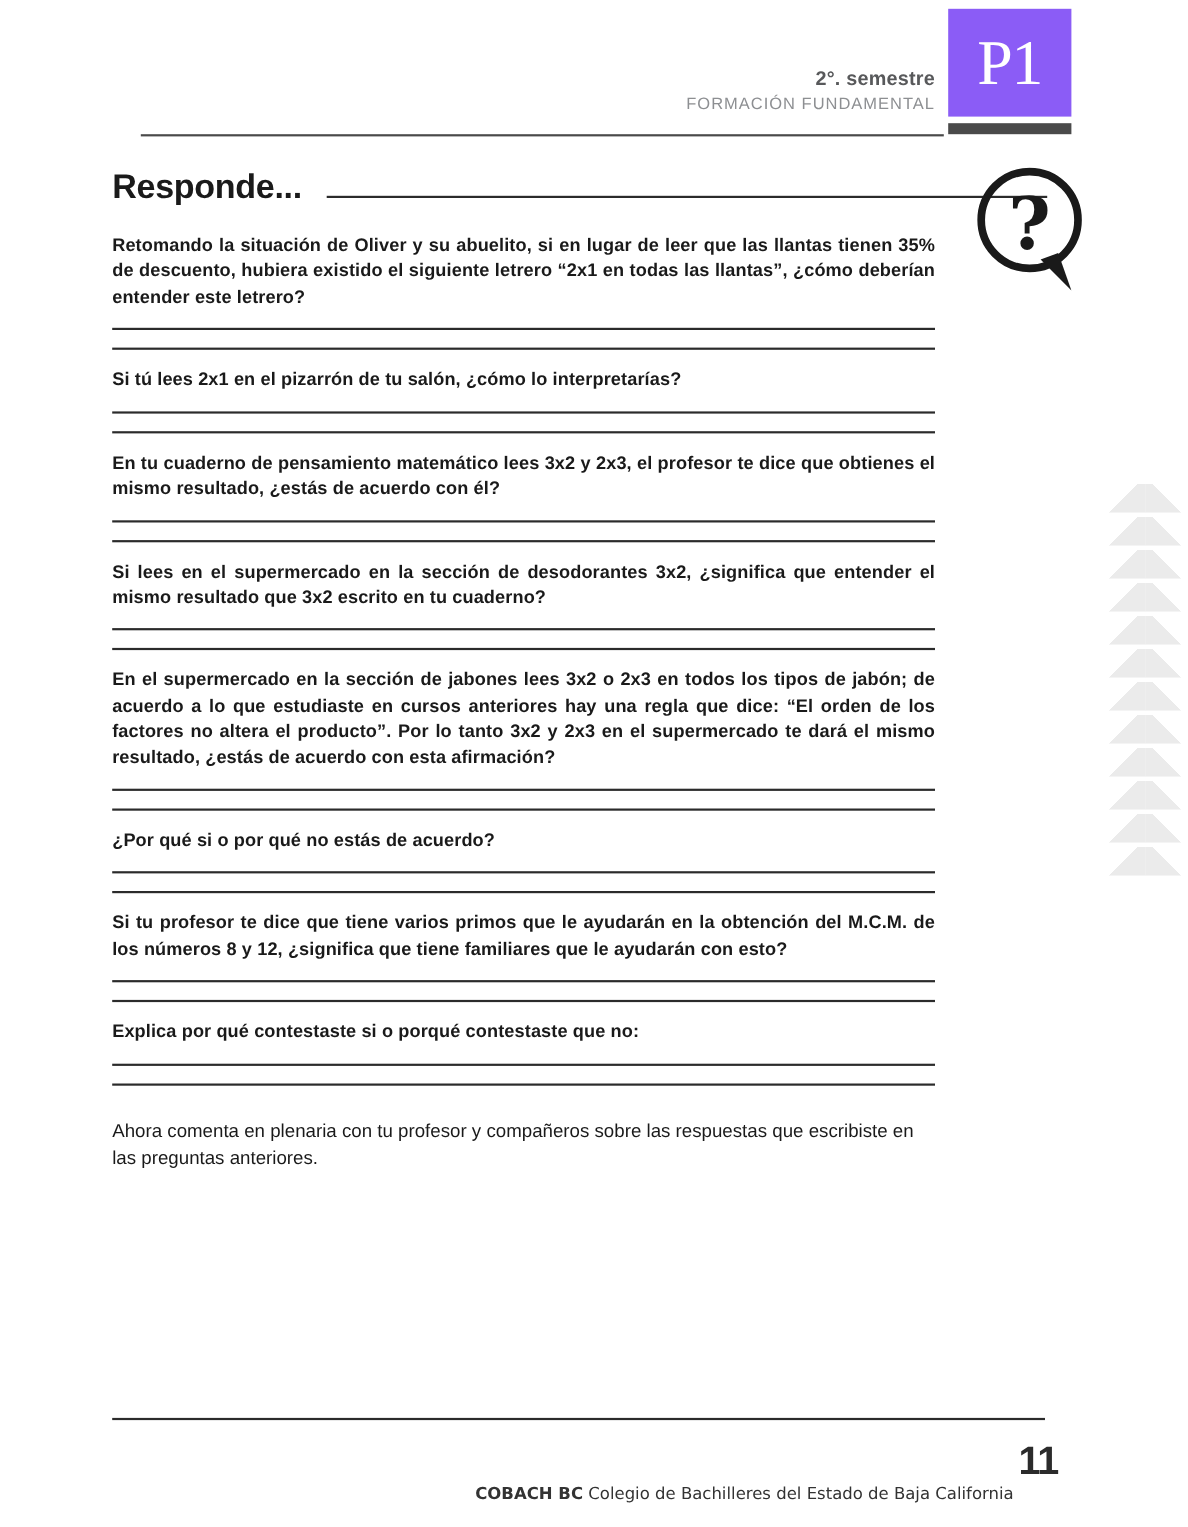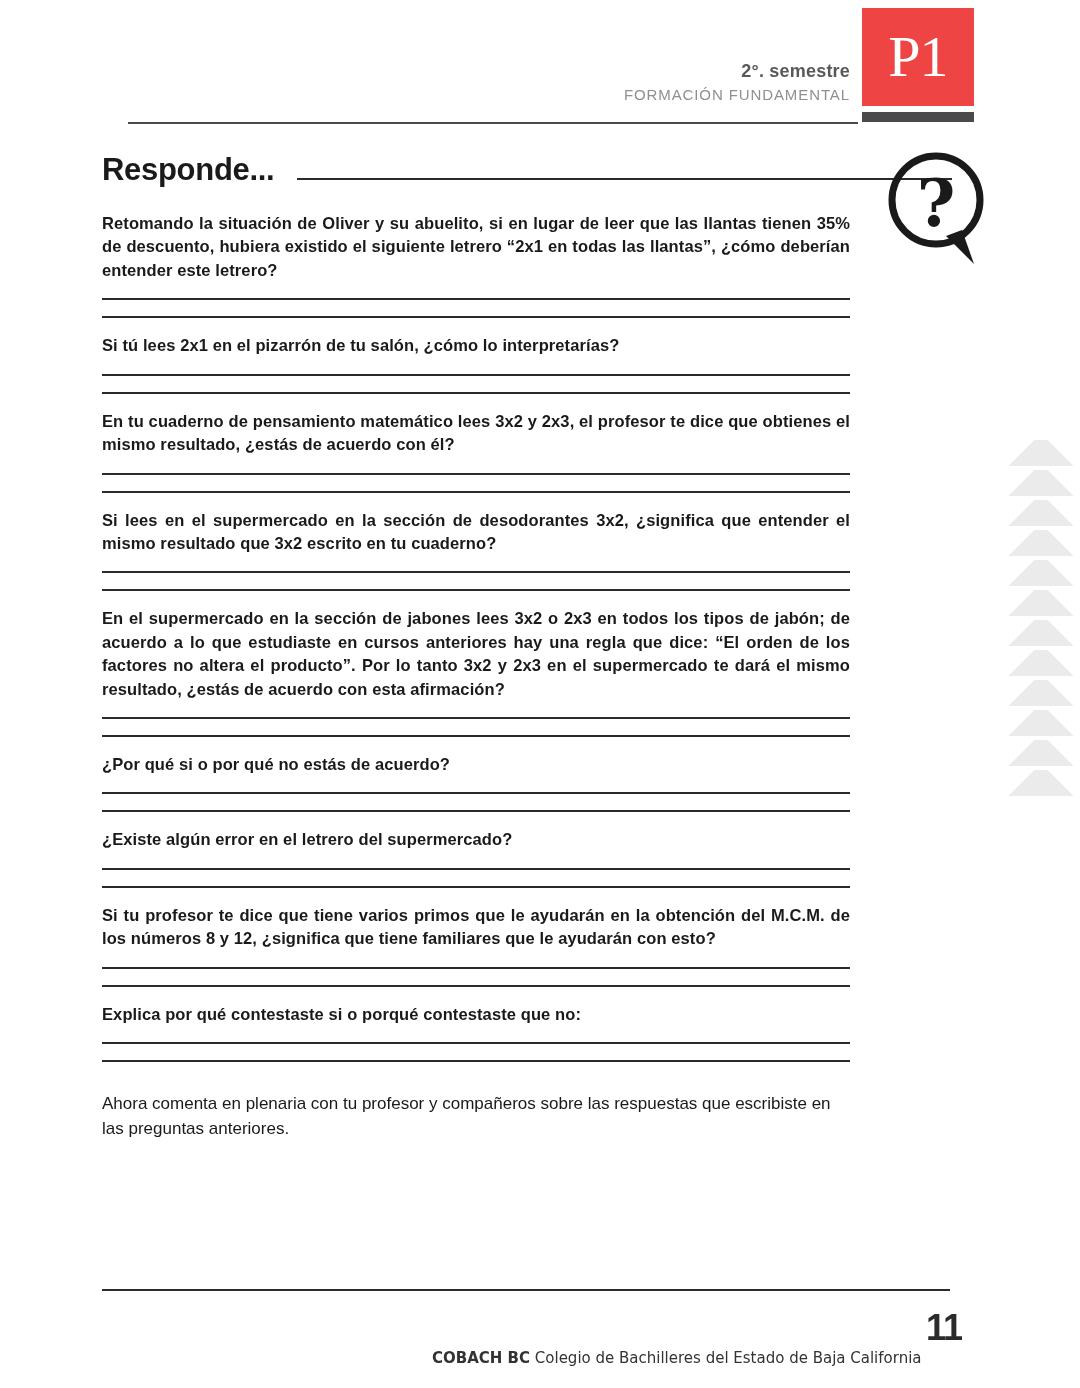--- a/index.html
+++ b/index.html
@@ -26,21 +26,21 @@
     left: 0;
     width: 1080px;
     height: 130px;
   }
   .p1-box {
     position: absolute;
     top: 8px;
     left: 862px;
     width: 112px;
     height: 98px;
-    background: #ef4444;
+    background: #8b5cf6;
     color: #ffffff;
     display: flex;
     align-items: center;
     justify-content: center;
     font-family: "Liberation Serif", serif;
     font-size: 58px;
     letter-spacing: -1px;
     line-height: 1;
   }
   .p1-underbar {
@@ -297,27 +297,20 @@
     </div>
 
     <div class="q-block">
       <p class="q-text">¿Por qué si o por qué no estás de acuerdo?</p>
       <div class="answer-lines">
         <div class="answer-line"></div>
         <div class="answer-line"></div>
       </div>
     </div>
 
-    <div class="q-block">
-      <p class="q-text">¿Existe algún error en el letrero del supermercado?</p>
-      <div class="answer-lines">
-        <div class="answer-line"></div>
-        <div class="answer-line"></div>
-      </div>
-    </div>
 
     <div class="q-block">
       <p class="q-text">Si tu profesor te dice que tiene varios primos que le ayudarán en la obtención del M.C.M. de los números 8 y 12, ¿significa que tiene familiares que le ayudarán con esto?</p>
       <div class="answer-lines">
         <div class="answer-line"></div>
         <div class="answer-line"></div>
       </div>
     </div>
 
     <div class="q-block">

